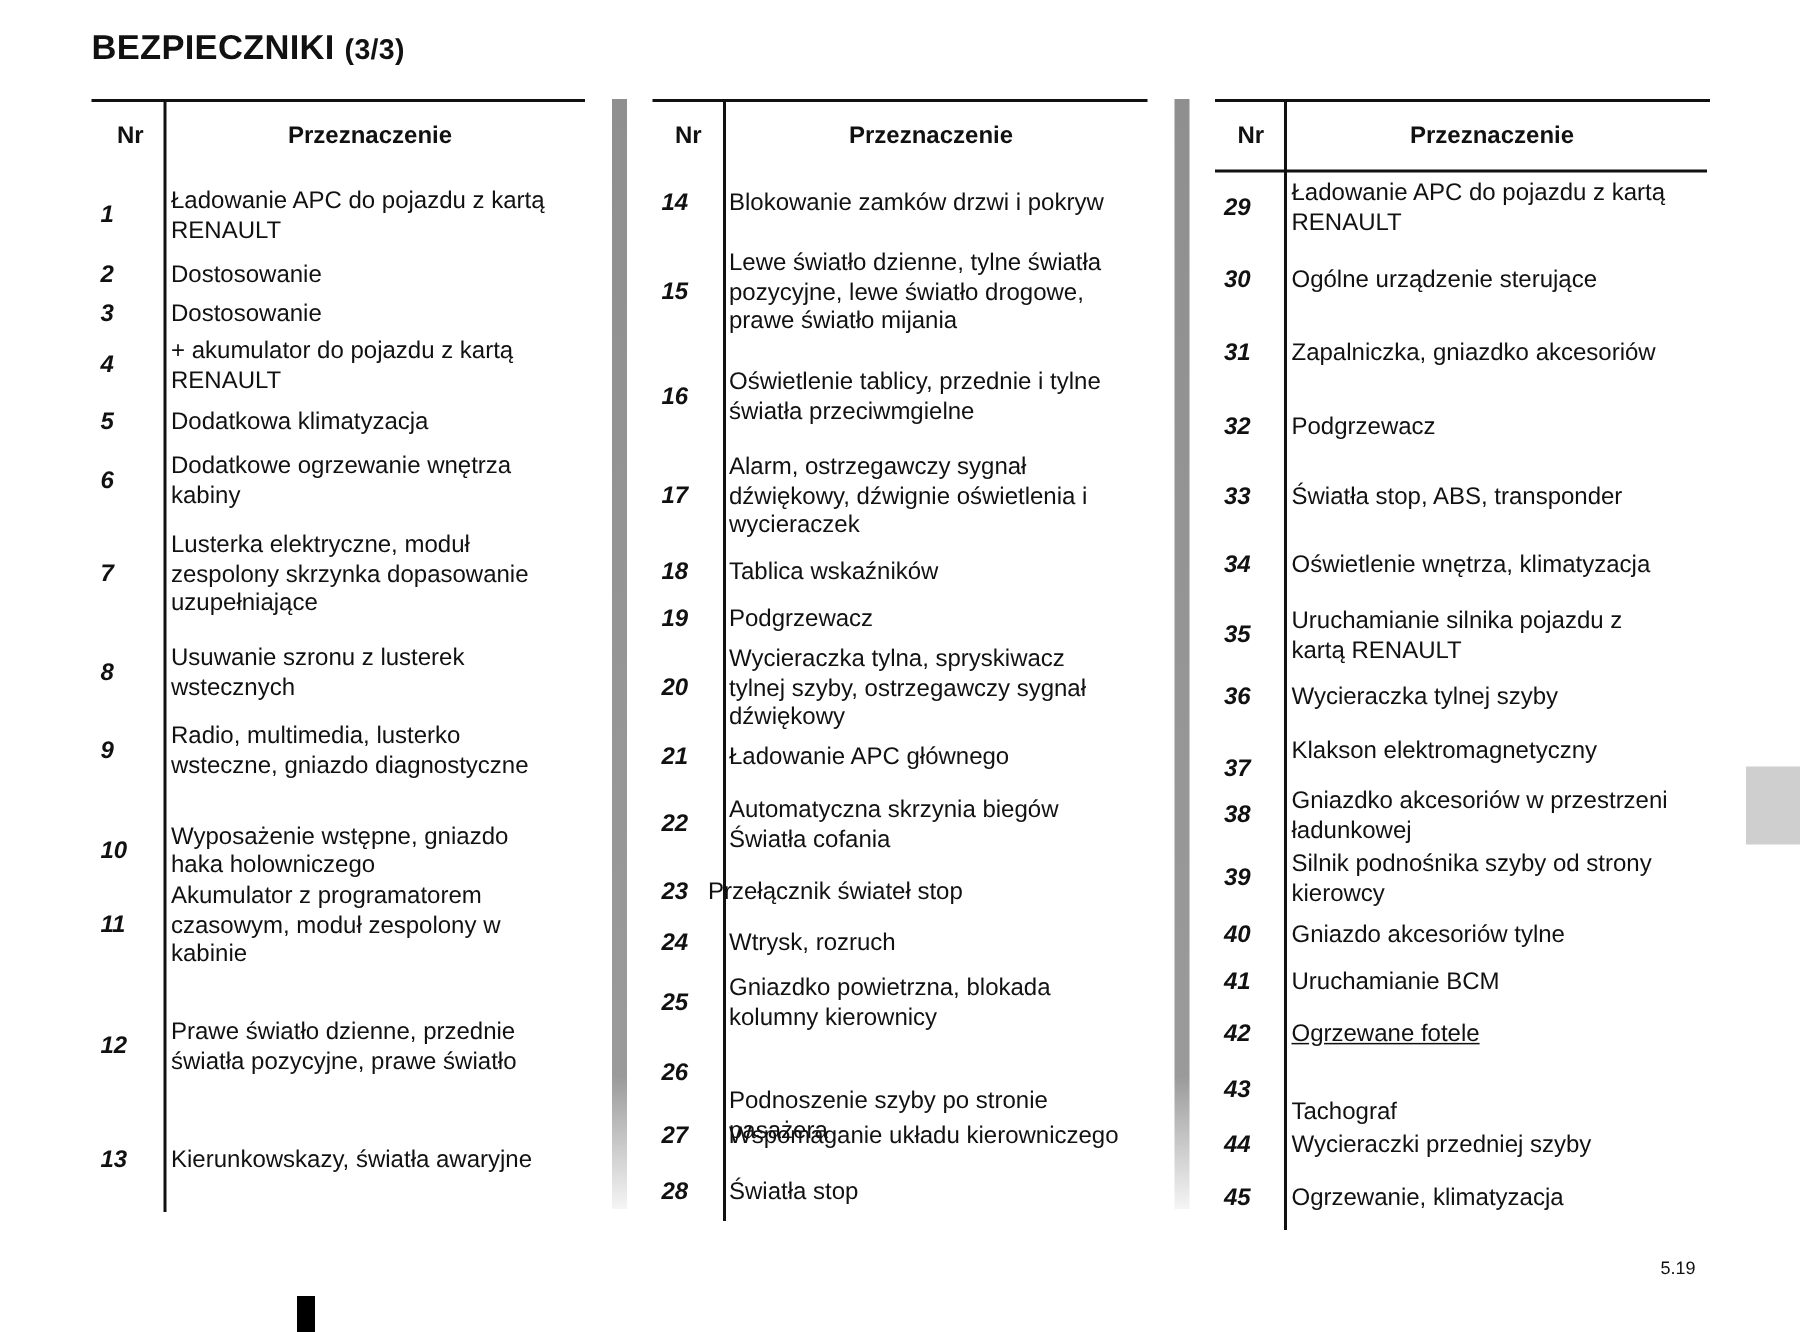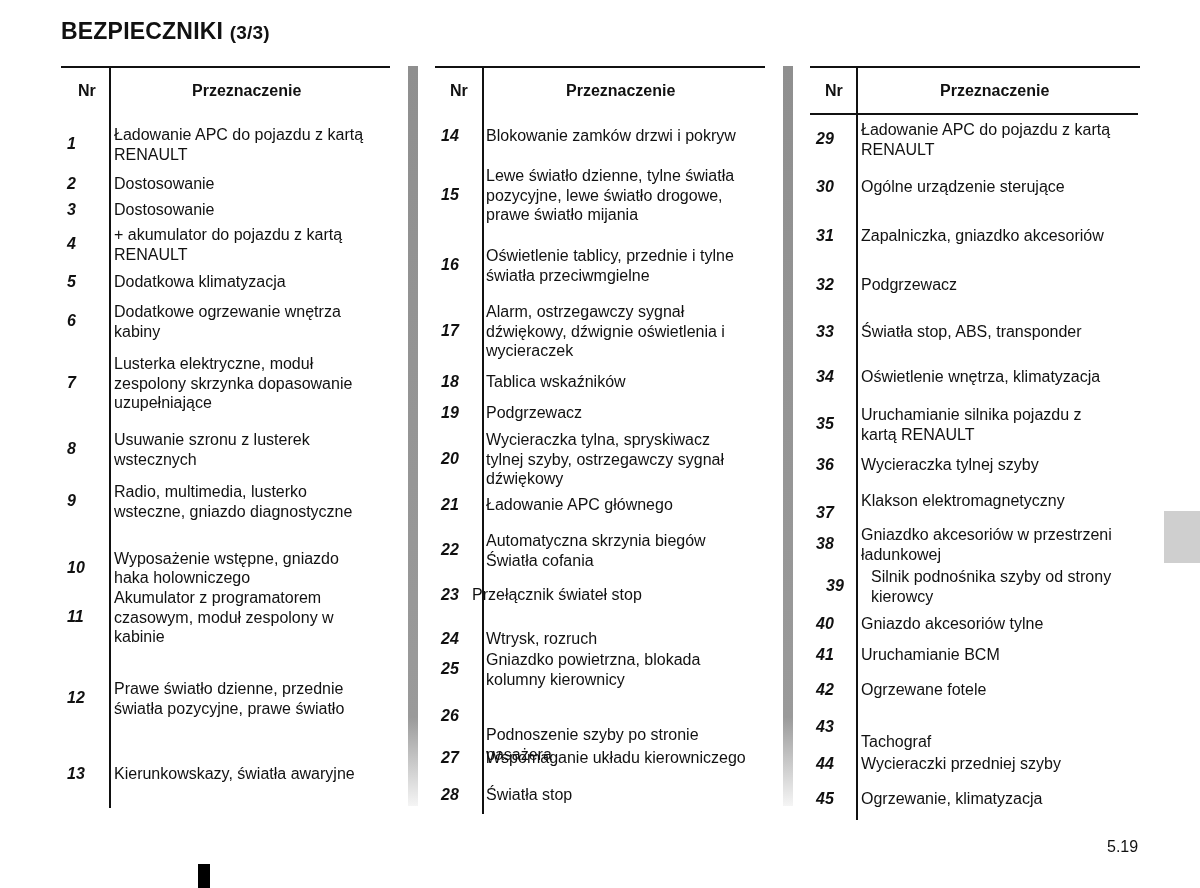--- a/index.html
+++ b/index.html
@@ -38,21 +38,21 @@
       top: 50%; transform: translateY(-50%);
     }
     .desc {
       position: absolute; font-size: 16px; line-height: 19.5px;
       top: 50%; transform: translateY(-50%); white-space: nowrap;
     }
     .side-tab {
       position: absolute; left: 1164px; top: 511px; width: 36px; height: 52px; background: #cfcfcf;
     }
     .page-number {
-      position: absolute; left: 1107px; top: 838px; font-size: 16px; color: #111;
+      position: absolute; left: 1107px; top: 838px; font-size: 12px; color: #111;
     }
     .crop-mark {
       position: absolute; left: 198px; top: 864px; width: 12px; height: 24px; background: #000;
     }
   </style>
 </head>
 <body>
 
 <div class="page-title">
   <span>BEZPIECZNIKI</span>
@@ -227,21 +227,21 @@
           <div>Automatyczna skrzynia biegów</div>
           <div>Światła cofania</div>
         </div>
       </div>
       <div class="row" style="top: 518px; height: 22px; width: 330px;">
         <div class="nr" style="left: 6px;">23</div>
         <div class="desc" style="left: 37px;">
           <div>Przełącznik świateł stop</div>
         </div>
       </div>
-      <div class="row" style="top: 552px; height: 22px; width: 330px; margin-top: 10px;">
+      <div class="row" style="top: 552px; height: 22px; width: 330px;">
         <div class="nr" style="left: 6px;">24</div>
         <div class="desc" style="left: 51px;">
           <div>Wtrysk, rozruch</div>
         </div>
       </div>
       <div class="row" style="top: 583.5px; height: 39px; width: 330px;">
         <div class="nr" style="left: 6px;">25</div>
         <div class="desc" style="left: 51px;">
           <div>Gniazdko powietrzna, blokada</div>
           <div>kolumny kierownicy</div>
@@ -332,42 +332,42 @@
           <div>Klakson elektromagnetyczny</div>
         </div>
       </div>
       <div class="row" style="top: 458.5px; height: 39px; width: 330px;">
         <div class="nr" style="left: 6px;">38</div>
         <div class="desc" style="left: 51px;">
           <div>Gniazdko akcesoriów w przestrzeni</div>
           <div>ładunkowej</div>
         </div>
       </div>
-      <div class="row" style="top: 500.5px; height: 39px; width: 330px; margin-left: 10px;">
+      <div class="row" style="top: 500.5px; height: 39px; width: 330px;">
         <div class="nr" style="left: 6px;">39</div>
         <div class="desc" style="left: 51px;">
           <div>Silnik podnośnika szyby od strony</div>
           <div>kierowcy</div>
         </div>
       </div>
       <div class="row" style="top: 547px; height: 22px; width: 330px;">
         <div class="nr" style="left: 6px;">40</div>
         <div class="desc" style="left: 51px;">
           <div>Gniazdo akcesoriów tylne</div>
         </div>
       </div>
       <div class="row" style="top: 578px; height: 22px; width: 330px;">
         <div class="nr" style="left: 6px;">41</div>
         <div class="desc" style="left: 51px;">
           <div>Uruchamianie BCM</div>
         </div>
       </div>
       <div class="row" style="top: 613px; height: 22px; width: 330px;">
         <div class="nr" style="left: 6px;">42</div>
-        <div class="desc" style="left: 51px;">
+        <div class="desc" style="left: 51px; text-decoration: underline;">
           <div>Ogrzewane fotele</div>
         </div>
       </div>
       <div class="row" style="top: 650px; height: 22px; width: 330px;">
         <div class="nr" style="left: 6px;">43</div>
         <div class="desc" style="left: 51px; margin-top: 15px;">
           <div>Tachograf</div>
         </div>
       </div>
       <div class="row" style="top: 687px; height: 22px; width: 330px;">

